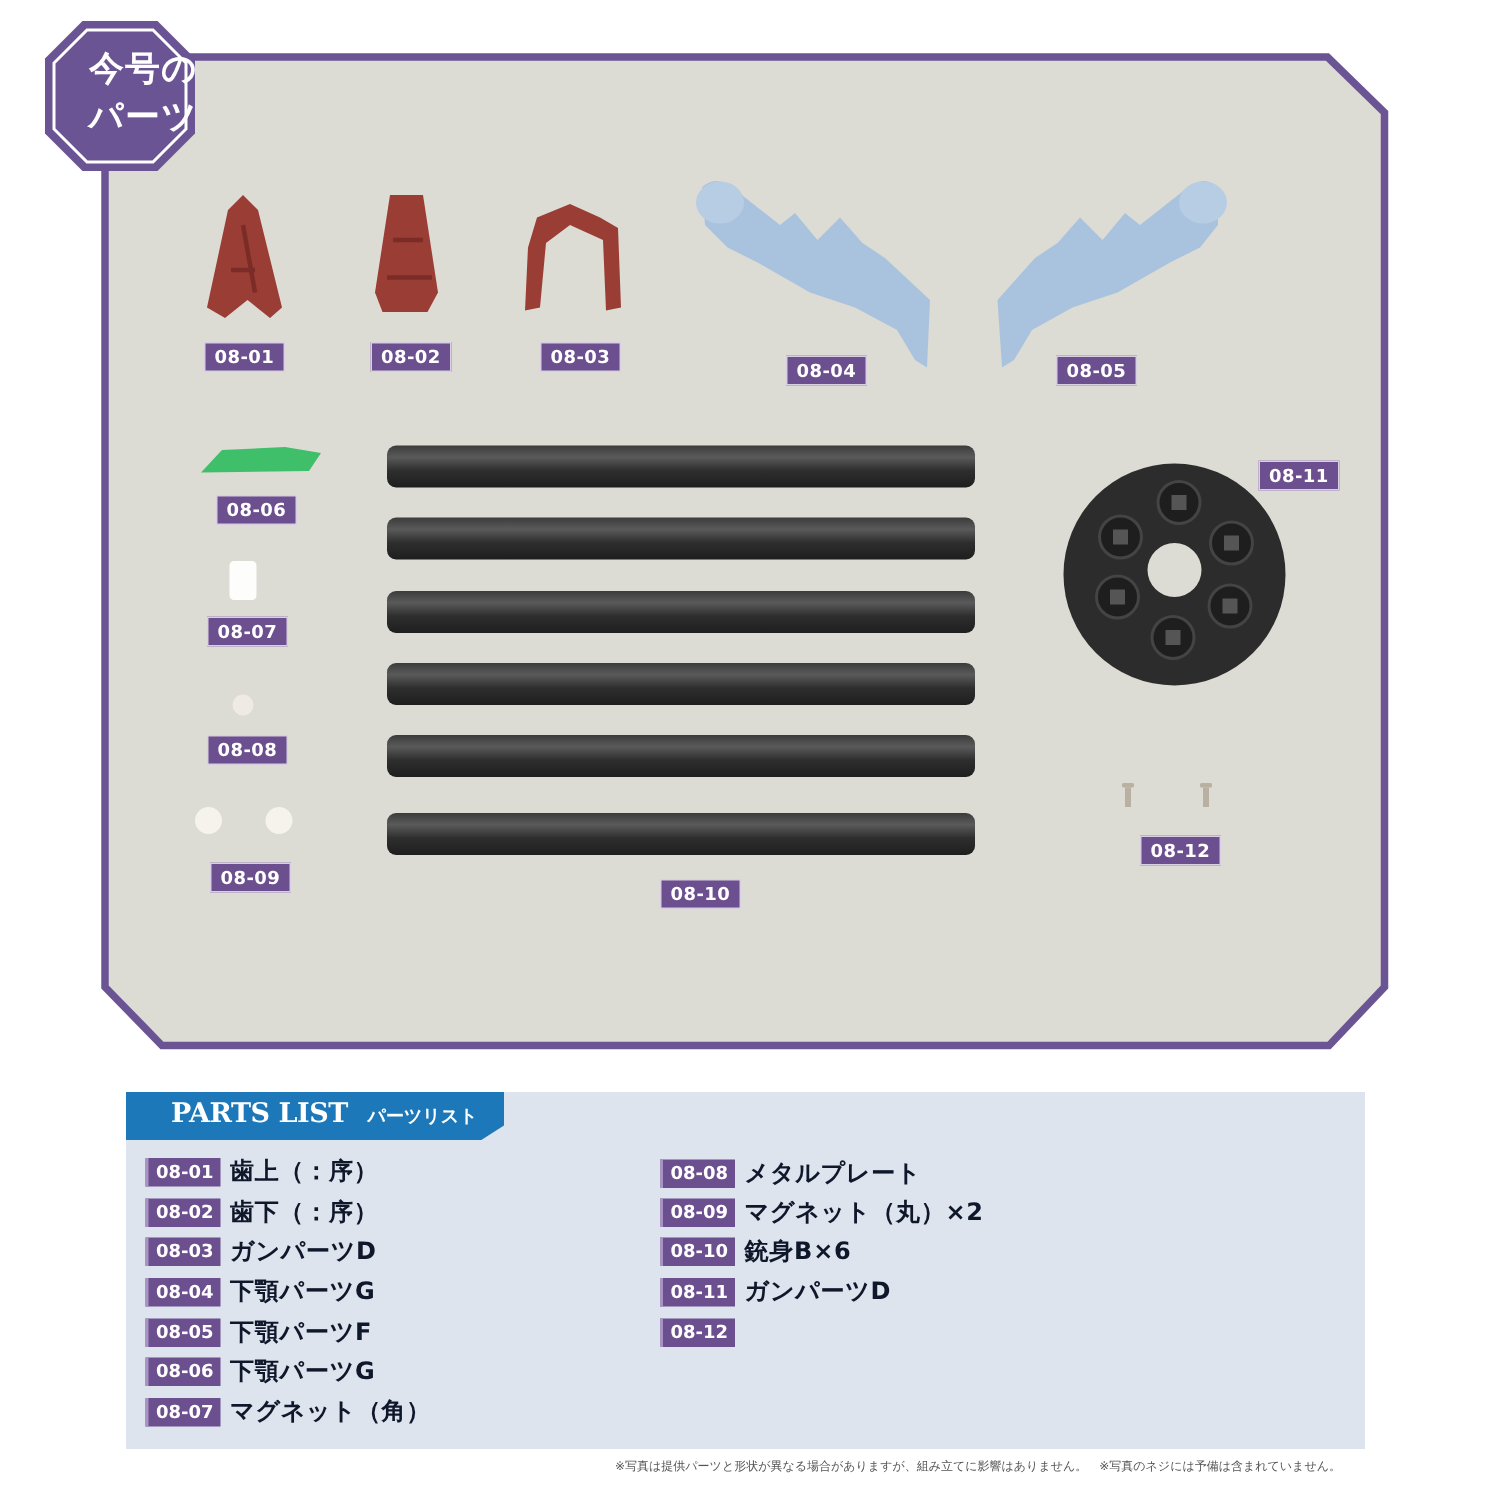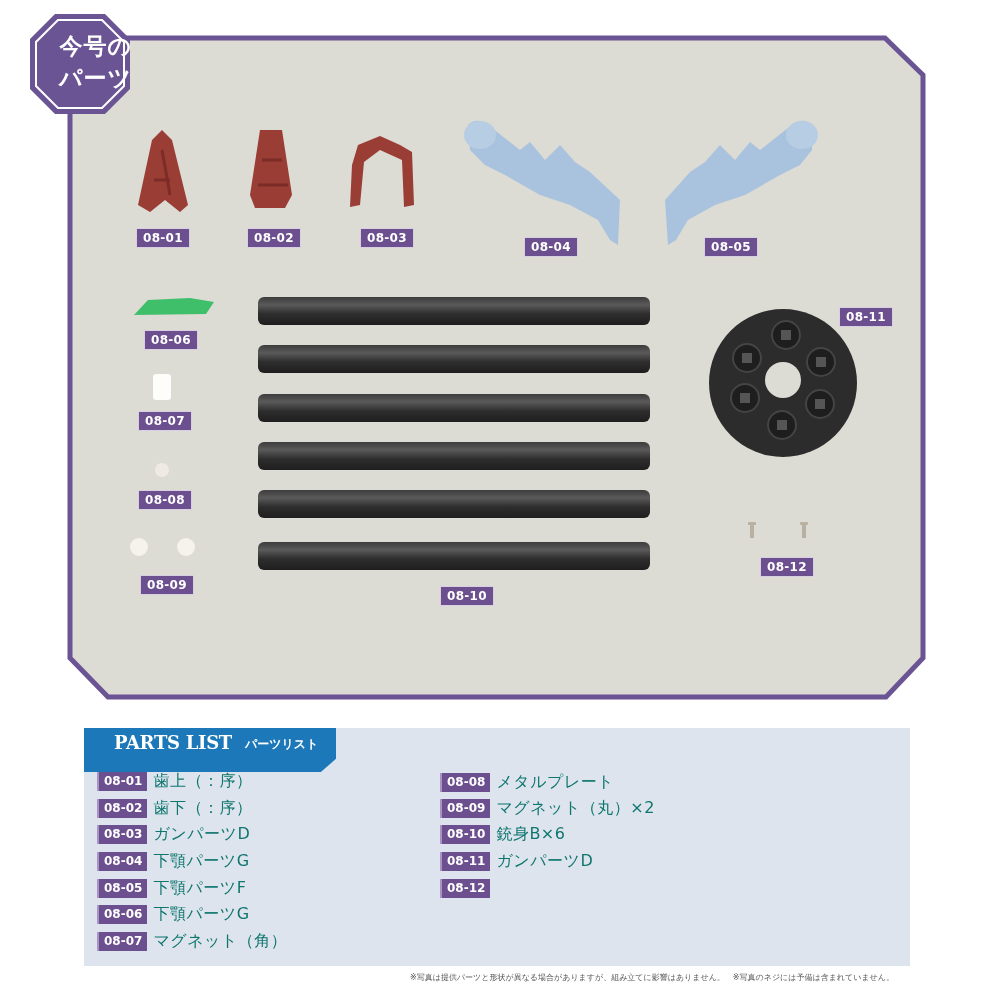--- a/index.html
+++ b/index.html
@@ -9,28 +9,28 @@
   #frame-svg { position:absolute; left:0; top:0; }
   
   .badge-text { position:absolute; left:28px; top:30px; width:104px; text-align:right; color:#fff;
       font-family:"DejaVu Serif", serif; font-weight:bold; font-size:23px; line-height:32px; letter-spacing:1px; }
   .tag { position:absolute; background:#6b4f8e; color:#fff; font-family:"DejaVu Sans", sans-serif;
       font-weight:bold; font-size:12px; line-height:18px; padding:0 6px; border:1px solid #d8cfe2; letter-spacing:0.3px; }
   .rod { position:absolute; left:258px; width:392px; height:28px; border-radius:6px;
       background:linear-gradient(180deg,#3c3c3c 0%,#5a5a5a 28%,#2e2e2e 60%,#1e1e1e 100%); }
   
   #parts-panel { position:absolute; left:84px; top:728px; width:826px; height:238px; background:#dde4ee; }
-  #parts-header { position:absolute; left:84px; top:728px; width:252px; height:44px; background:#1c78b8;
+  #parts-header { position:absolute; left:84px; top:728px; width:252px; height:32px; background:#1c78b8;
       clip-path:polygon(0 0,100% 0,100% 70%,94% 100%,0 100%); color:#fff; }
   #parts-header .en { position:absolute; left:30px; top:4px; font-family:"DejaVu Serif", serif; font-size:18px; font-weight:bold; letter-spacing:-0.3px; }
   #parts-header .jp { position:absolute; left:143px; top:8px; font-size:12px; font-weight:bold;margin-left:18px; }
   .row { position:absolute; height:22px; display:flex; align-items:center; }
   .row .code { background:#6b4f8e; color:#fff; font-weight:bold; font-size:12px; line-height:19px; padding:0 5px;
       border-left:2px solid #a993c4; margin-right:6px; }
-  .row .name { font-size:16px; color:#0f766e; letter-spacing:0.5px; }
+  .row .name { font-size:16px; color:#0f172a; letter-spacing:0.5px;font-weight:bold; }
   #footnote { position:absolute; left:410px; top:972px; font-size:8px; color:#555; white-space:nowrap; }
 </style>
 </head>
 <body>
 
 <svg id="frame-svg" width="1000" height="720">
   <polygon points="108,38 885,38 923,75 923,658 886,697 108,697 70,658 70,75" fill="#dcdbd4" stroke="#6b5494" stroke-width="5"></polygon>
 
   <g>
     <polygon points="55,14 105,14 130,39 130,89 105,114 55,114 30,89 30,39" fill="#6b5494"></polygon>

